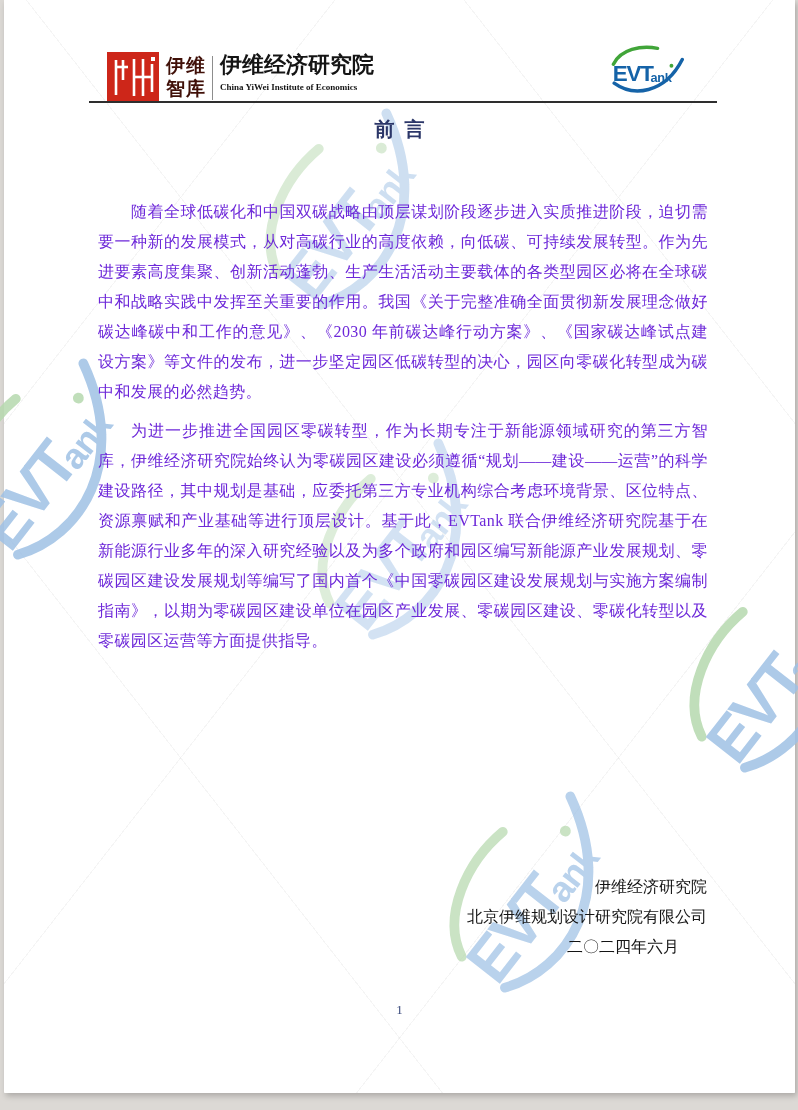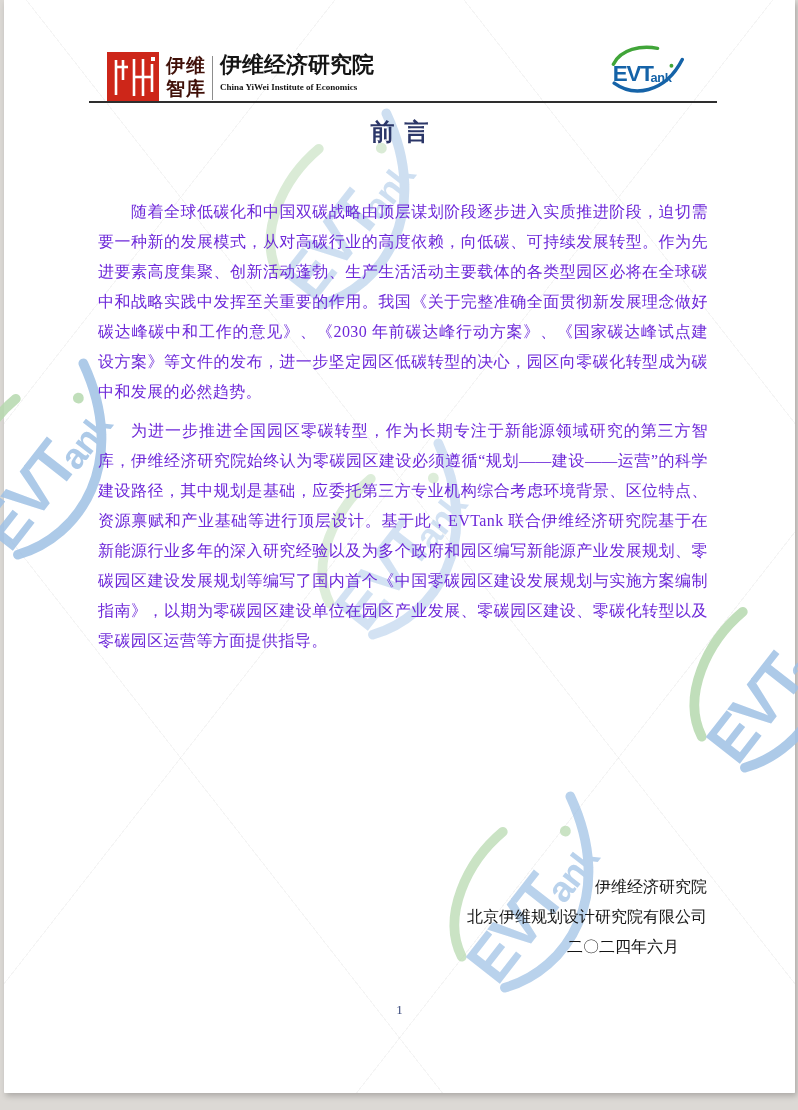--- a/index.html
+++ b/index.html
@@ -38,21 +38,21 @@
   .brand-left{position:absolute;left:103px;top:52px;height:52px;}
   .seal{position:absolute;left:0;top:0;width:52px;height:51px;}
   .brand-cn{position:absolute;left:59px;top:2px;font-family:"Liberation Sans",sans-serif;
     font-weight:700;font-size:19px;line-height:23px;color:#401008;letter-spacing:1px;white-space:nowrap;text-align:right;}
   .brand-divider{position:absolute;left:105px;top:4px;width:1px;height:44px;background:#8d8d8d;}
   .org-cn{position:absolute;left:113px;top:-2px;font-size:22px;font-weight:700;color:#141414;white-space:nowrap;}
   .org-en{position:absolute;left:113px;top:30px;font-size:9px;font-weight:700;color:#141414;white-space:nowrap;text-align:right;}
   .rule{position:absolute;left:85px;top:101px;width:628px;height:2px;background:#2e2e2e;}
   
   .title{position:absolute;left:0;top:116px;width:100%;margin:0;text-align:center;
-    font-size:24px;font-weight:700;color:#2b3668;letter-spacing:10px;padding-left:10px;box-sizing:border-box;}
+    font-size:20px;font-weight:700;color:#2b3668;letter-spacing:10px;padding-left:10px;box-sizing:border-box;}
   
   main{position:absolute;left:85px;top:188px;width:628px;}
   main p{
     margin:9px;font-size:16px;line-height:30px;letter-spacing:.4px;
     text-align:justify;text-align-last:left;text-indent:33px;color:#6d28d9;
   }
   
   .signature{position:absolute;top:872px;right:88px;text-align:right;
     font-size:16px;line-height:30px;color:#141414;}
   .signature .sig-date{padding-right:28px;}

